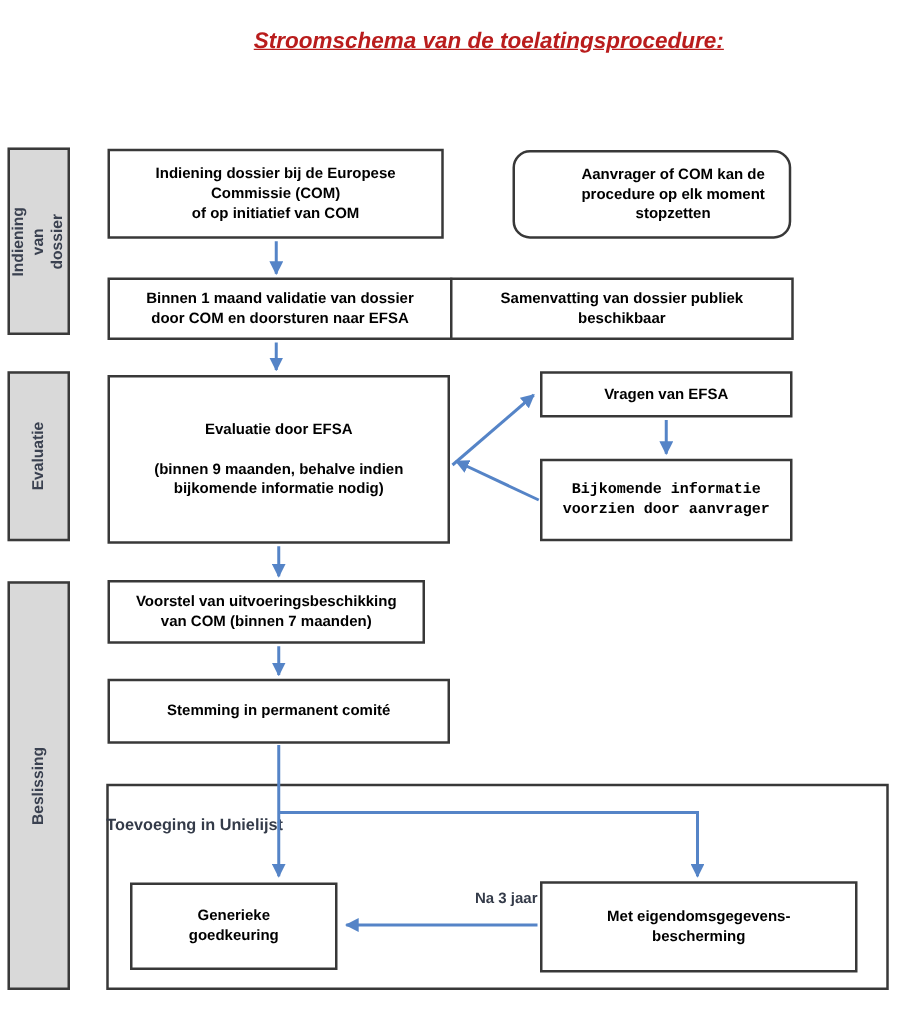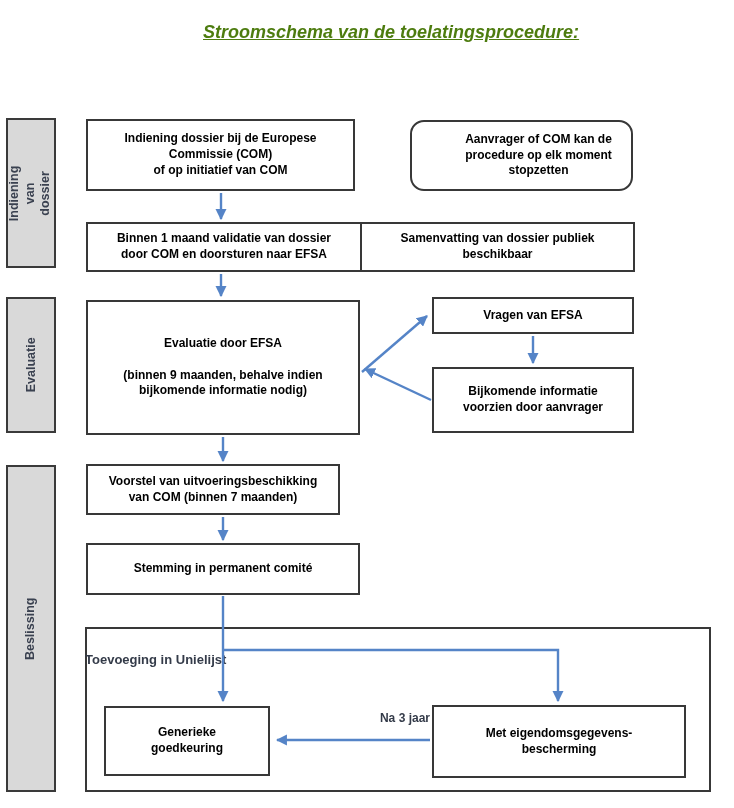--- a/index.html
+++ b/index.html
@@ -3,21 +3,21 @@
 <meta charset="utf-8">
 <style>
   html,body{margin:0;padding:0;background:#ffffff;}
   #page{
     position:relative;width:734px;height:808px;background:#ffffff;overflow:hidden;
     font-family:"Liberation Sans", sans-serif;
   }
   #title{
     position:absolute;left:203px;top:22px;white-space:nowrap;
     font-size:18px;font-weight:bold;font-style:italic;
-    text-decoration:underline;color:#4d7c0f;letter-spacing:0px;
+    text-decoration:underline;color:#b91c1c;letter-spacing:0px;
   }
   .stage{
     position:absolute;left:6px;width:50px;background:#d9d9d9;
     border:2px solid #3a3a3a;display:flex;align-items:center;justify-content:center;
     box-sizing:border-box;
   }
   .stage span{
     transform:rotate(-90deg);white-space:pre-line;text-align:center;
     font-size:12.5px;font-weight:bold;color:#3a4150;line-height:1.25;
   }
@@ -69,21 +69,21 @@
   <div class="fbox" style="left:360px;top:222px;width:275px;height:50px;">Samenvatting van dossier publiek
 beschikbaar</div>
 
   <div class="fbox" style="left:86px;top:300px;width:274px;height:135px;">Evaluatie door EFSA
 
 (binnen 9 maanden, behalve indien
 bijkomende informatie nodig)</div>
 
   <div class="fbox" style="left:432px;top:297px;width:202px;height:37px;">Vragen van EFSA</div>
 
-  <div class="fbox" style="left:432px;top:367px;width:202px;height:66px;">Bijkomende informatie
+  <div class="fbox" style="left:432px;top:367px;width:202px;height:66px;font-family:Liberation Mono, monospace;">Bijkomende informatie
 voorzien door aanvrager</div>
 
   <div class="fbox" style="left:86px;top:464px;width:254px;height:51px;">Voorstel van uitvoeringsbeschikking
 van COM (binnen 7 maanden)</div>
 
   <div class="fbox" style="left:86px;top:543px;width:274px;height:52px;">Stemming in permanent comité</div>
 
   <div class="fbox container-box" style="left:85px;top:627px;width:626px;height:165px;"></div>
 
   <div id="unielijst-label" class="floating-label">Toevoeging in Unielijst</div>

